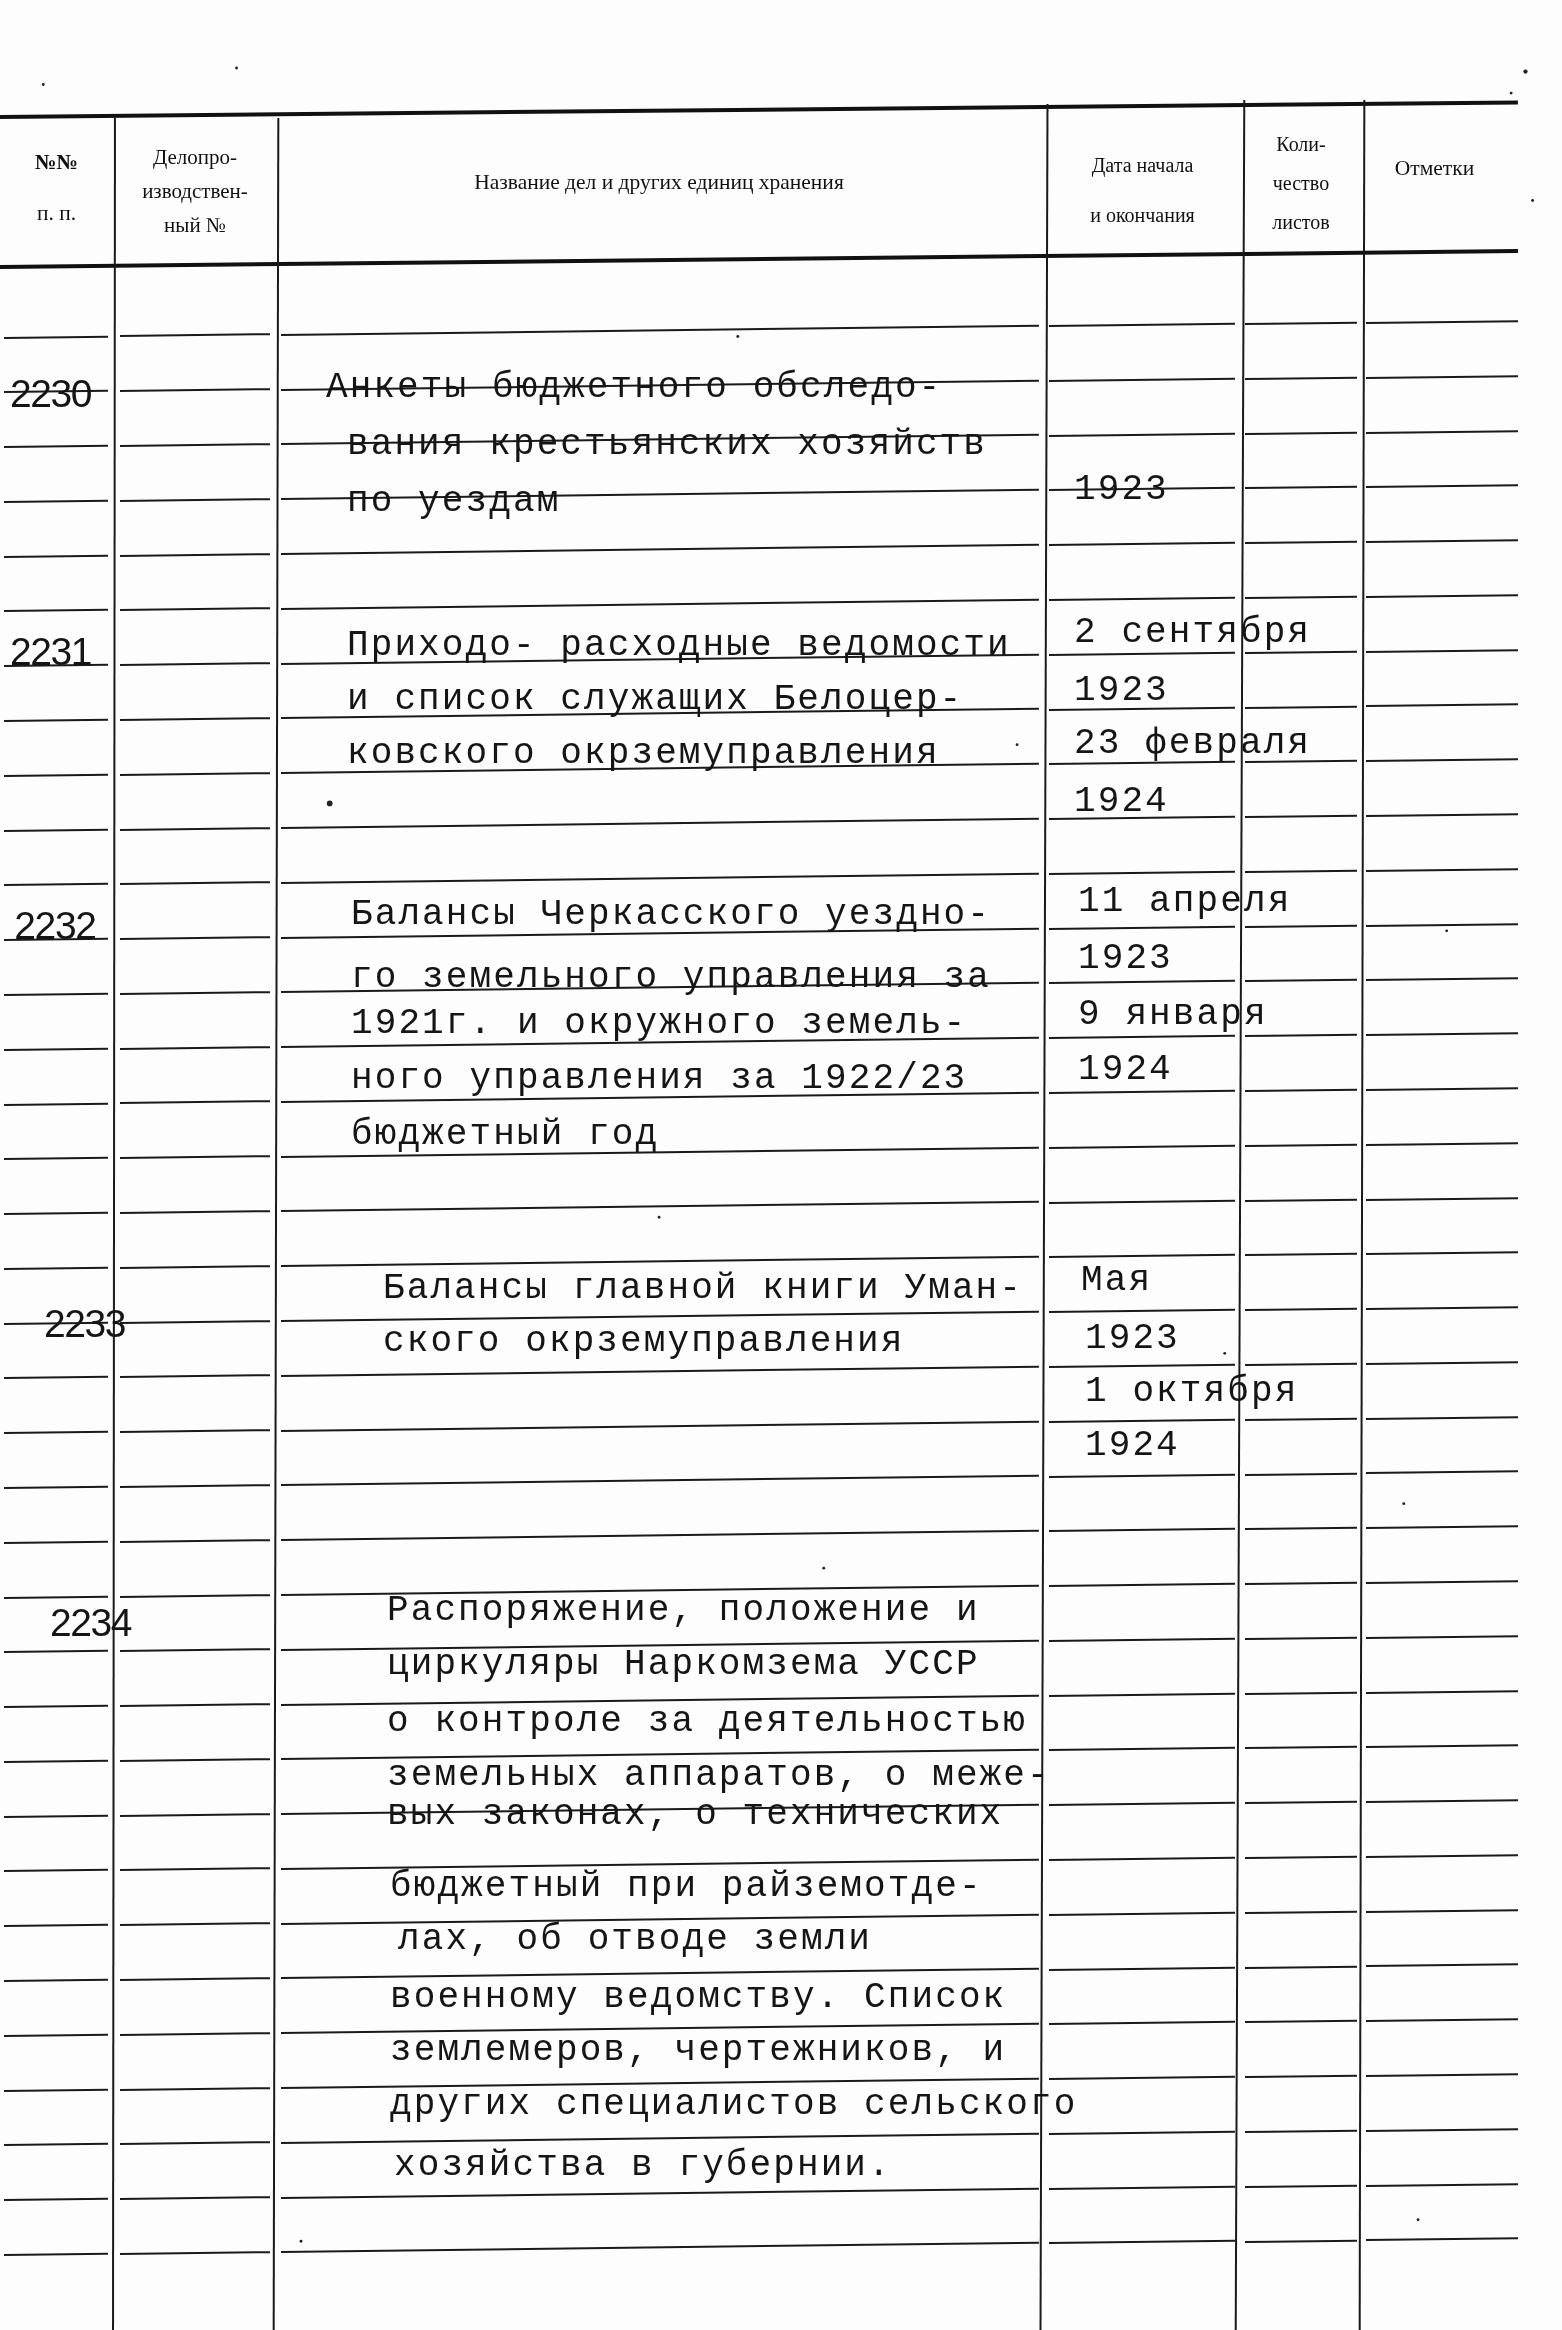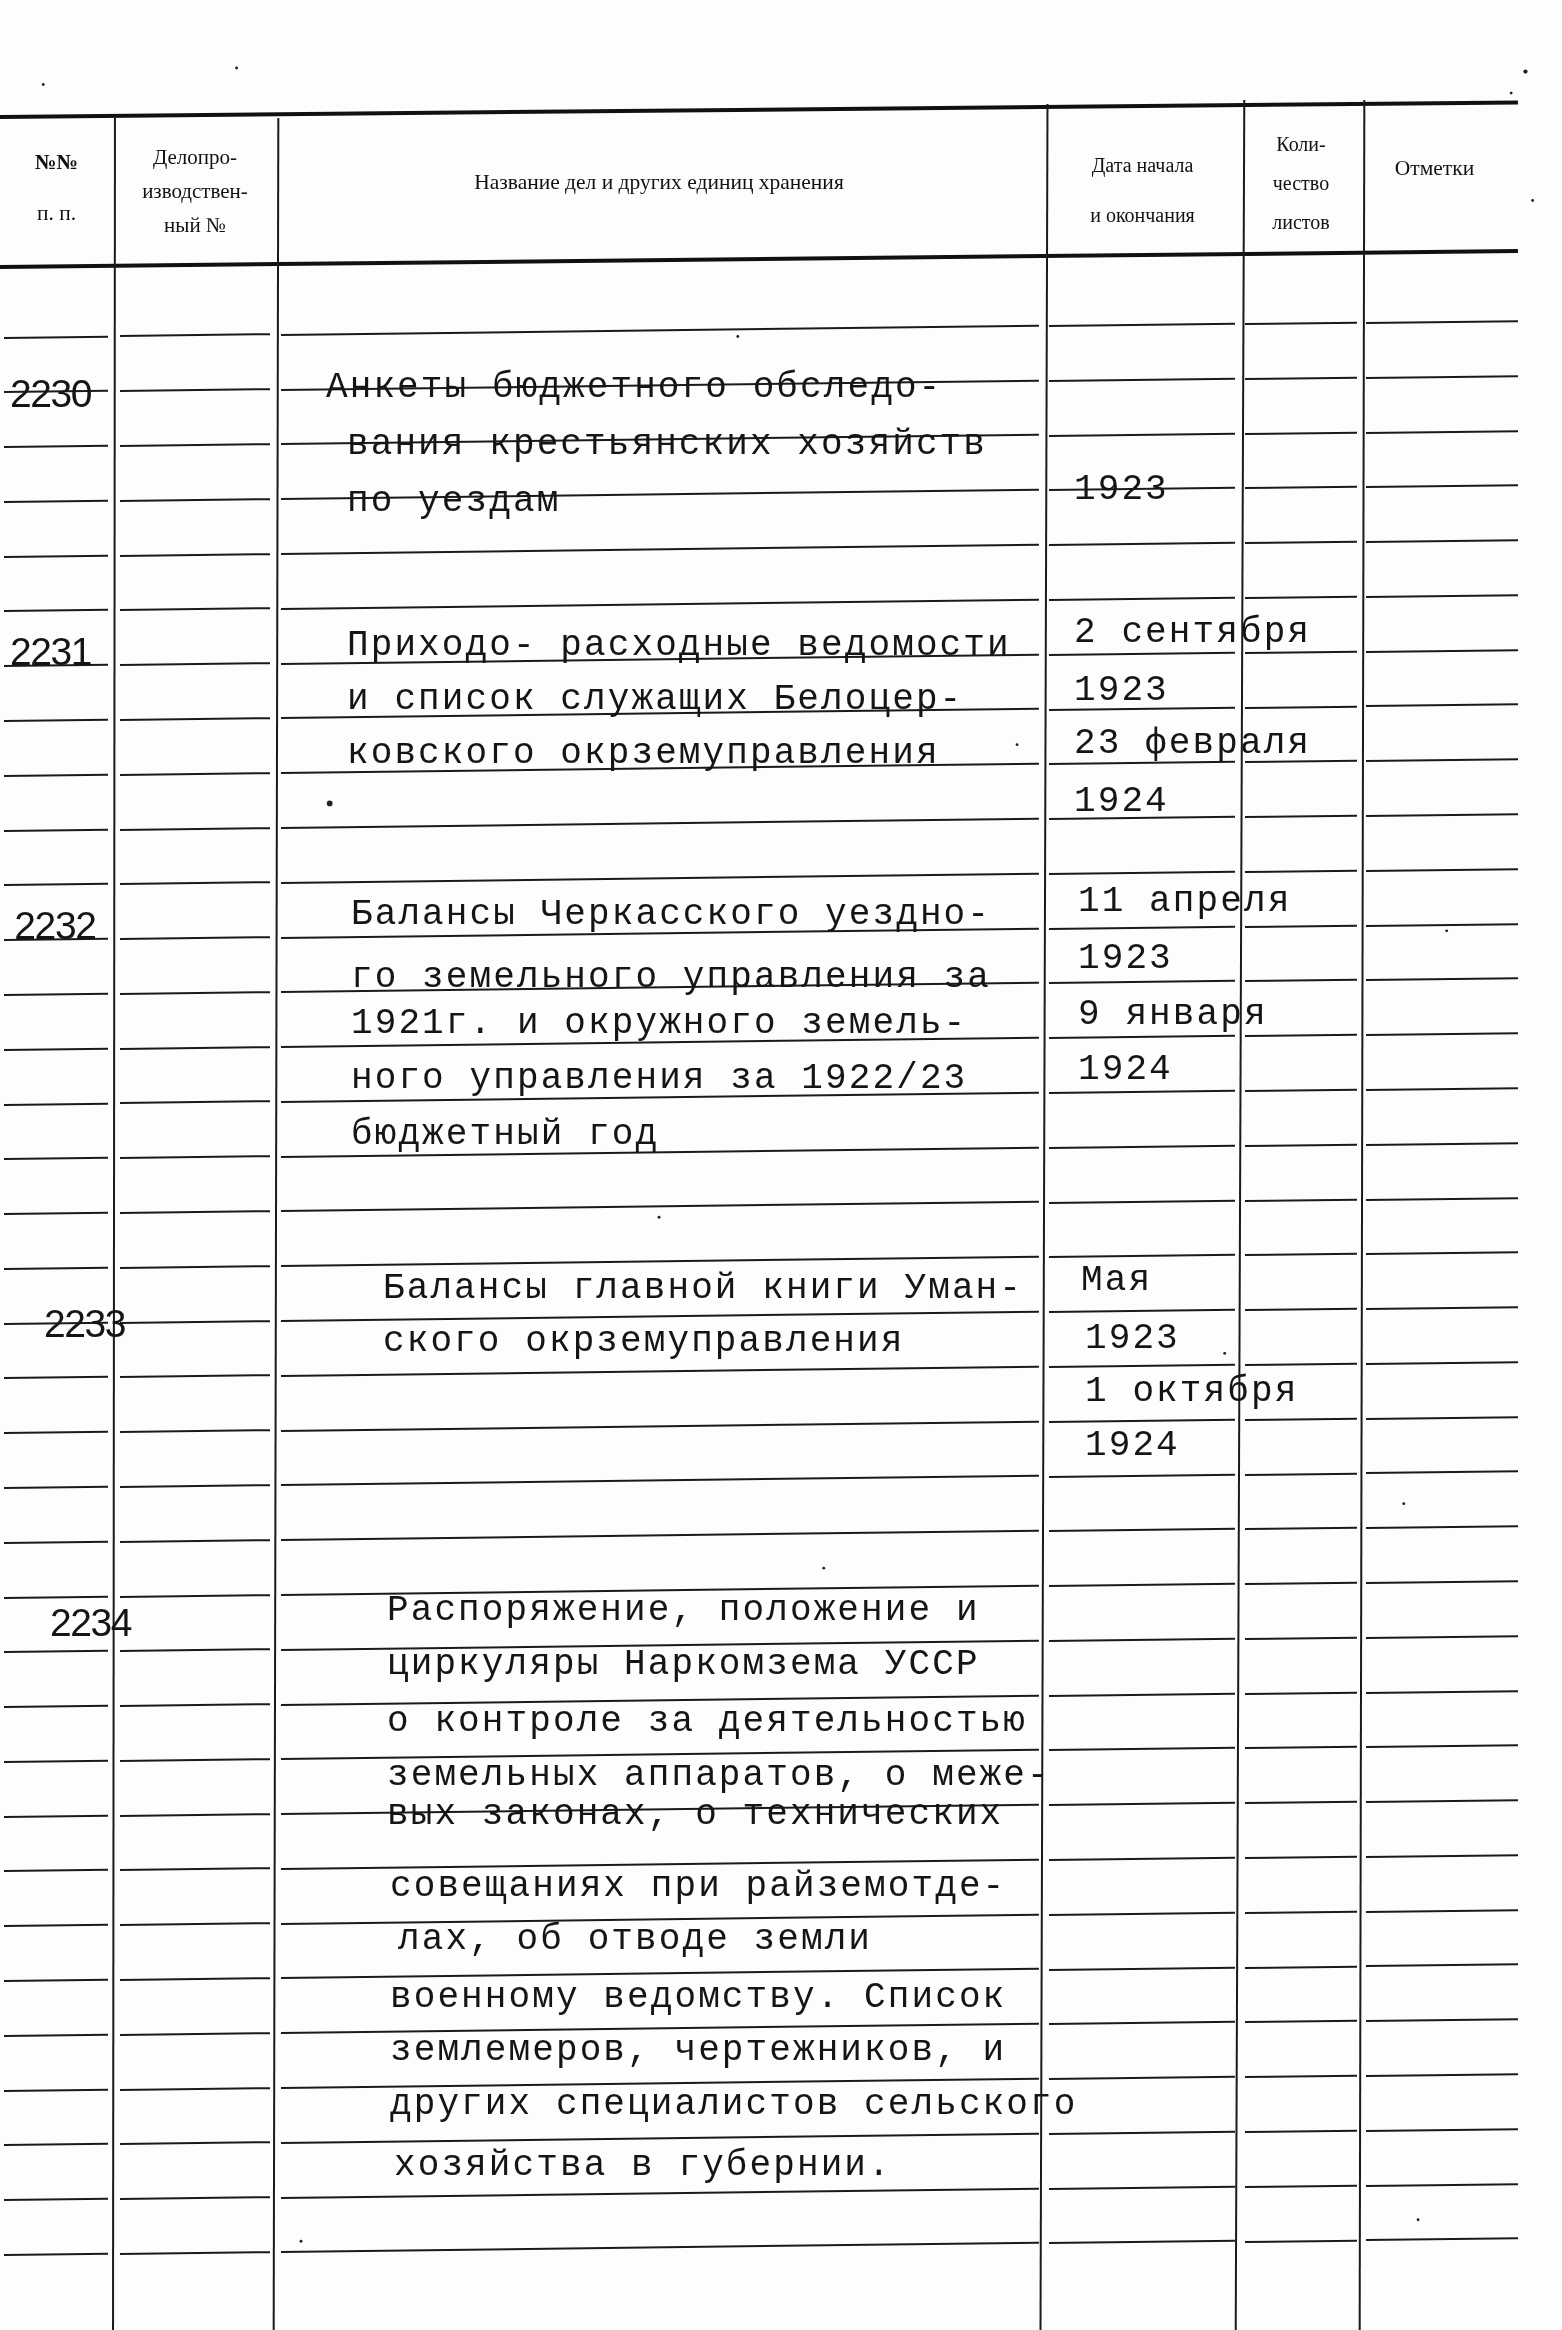--- a/index.html
+++ b/index.html
@@ -323,21 +323,21 @@
     <div class="tw" style="left:1085px; top:1425px;">1924</div>
   </div>
 
   <div>
     <div class="num" style="left:50px; top:1601px;">2234</div>
     <div class="tw" style="left:387px; top:1590px;">Распоряжение, положение и</div>
     <div class="tw" style="left:387px; top:1644px;">циркуляры Наркомзема УССР</div>
     <div class="tw" style="left:387px; top:1701px;">о контроле за деятельностью</div>
     <div class="tw" style="left:387px; top:1755px;">земельных аппаратов, о меже-</div>
     <div class="tw" style="left:387px; top:1763px;margin-top:31px;">вых законах, о технических</div>
-    <div class="tw" style="left:390px; top:1866px;">совещаниях при райземотде-</div>
+    <div class="tw" style="left:390px; top:1866px;">бюджетный при райземотде-</div>
     <div class="tw" style="left:390px; top:1919px;margin-left:8px;">лах, об отводе земли</div>
     <div class="tw" style="left:390px; top:1977px;">военному ведомству. Список</div>
     <div class="tw" style="left:390px; top:2030px;">землемеров, чертежников, и</div>
     <div class="tw" style="left:390px; top:2084px;">других специалистов сельского</div>
     <div class="tw" style="left:394px; top:2145px;">хозяйства в губернии.</div>
   </div>
 
   <svg class="specks" viewBox="0 0 2182 3254">
     <g fill="#222">
       <circle cx="60" cy="118" r="2"></circle>

